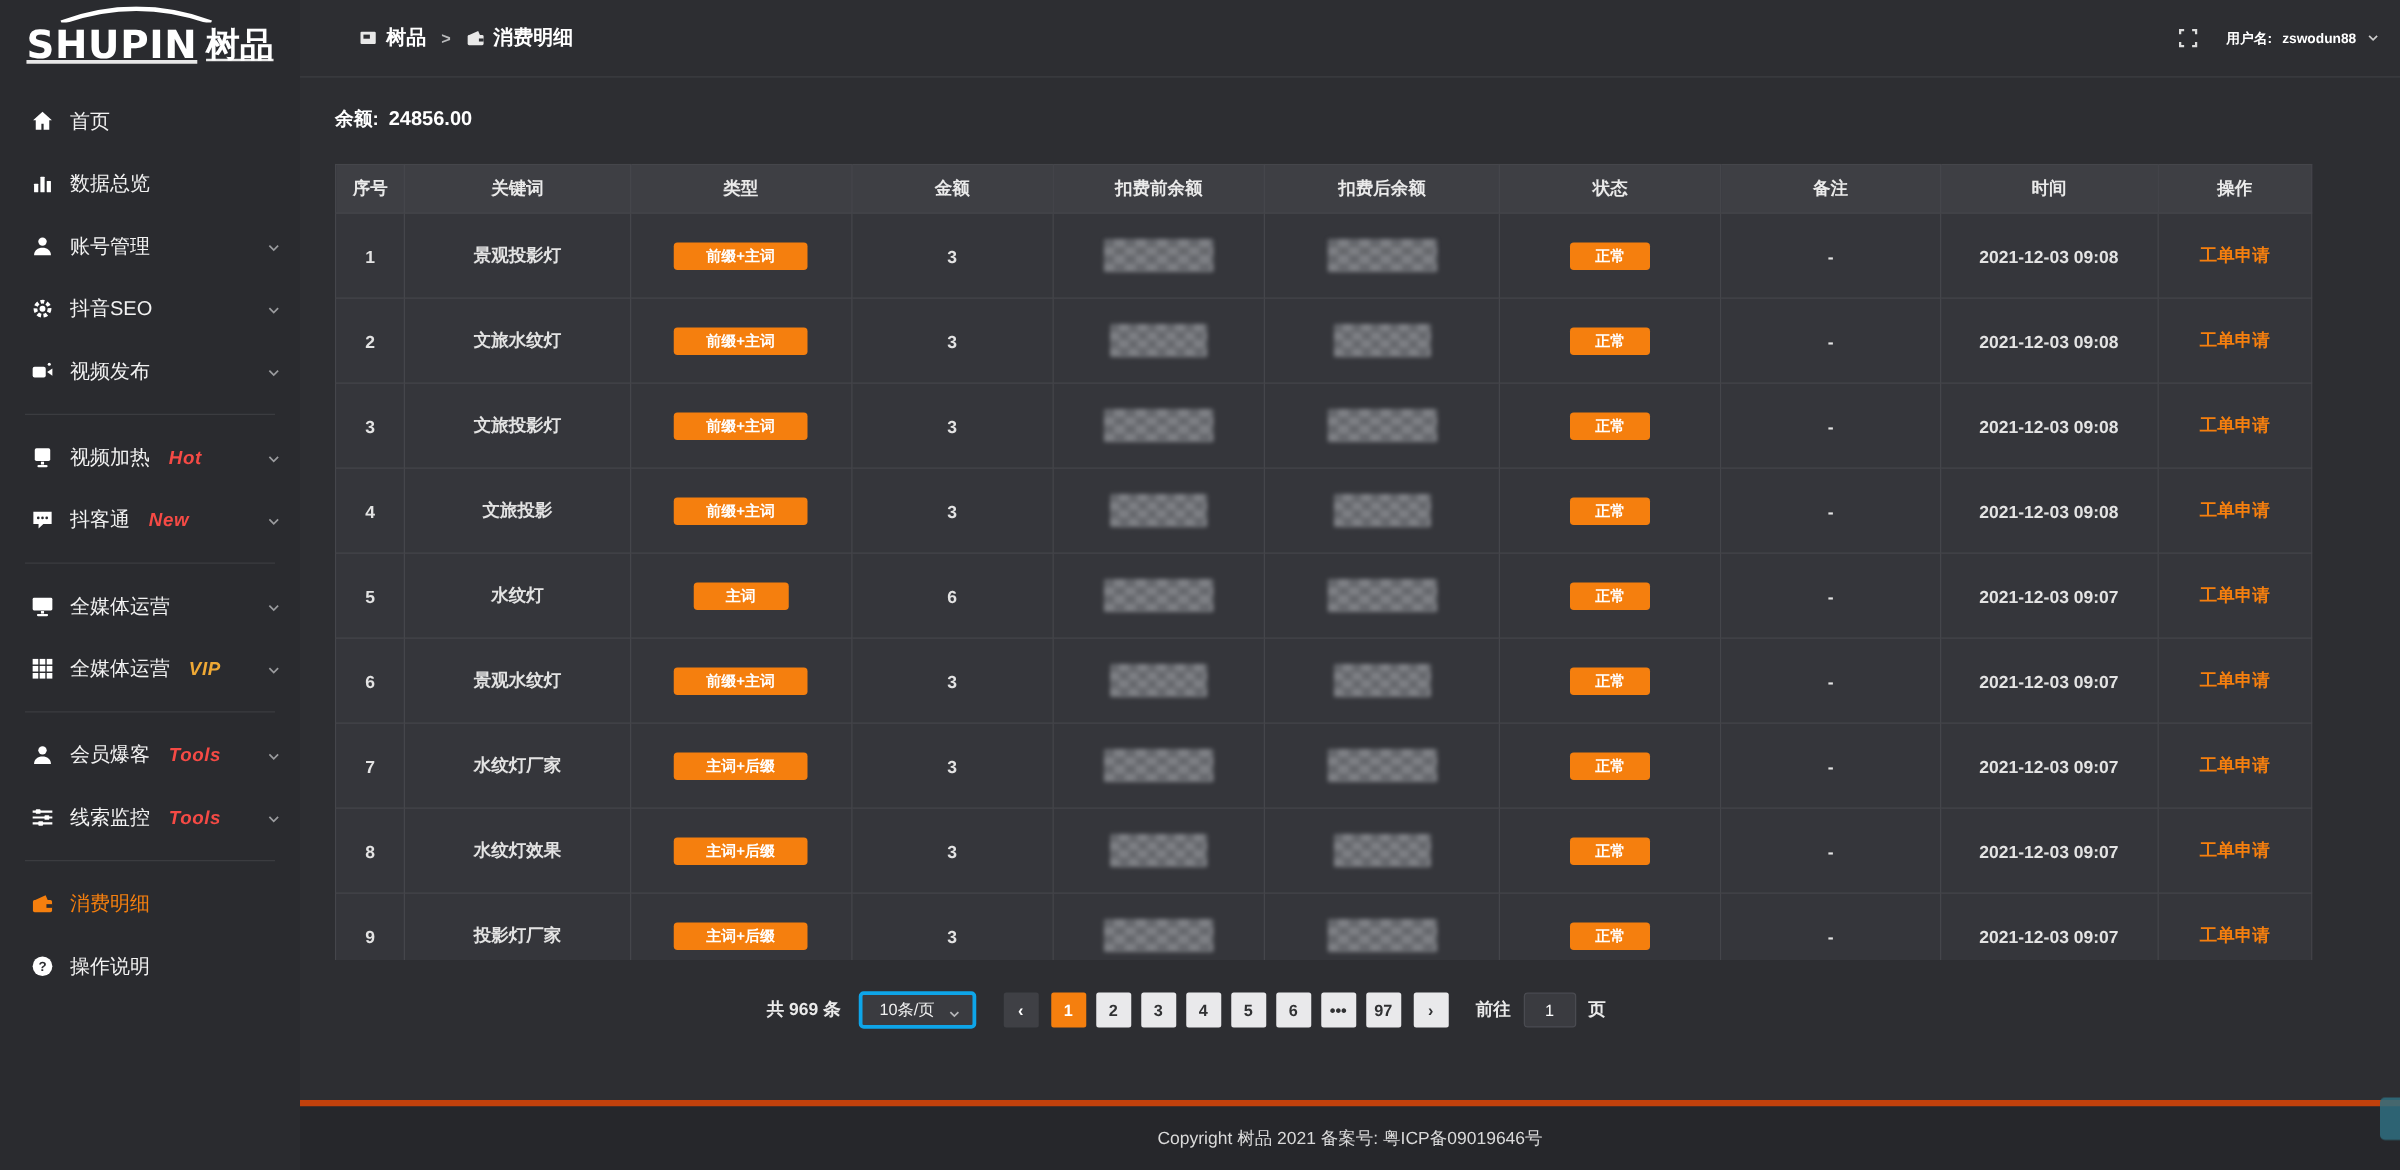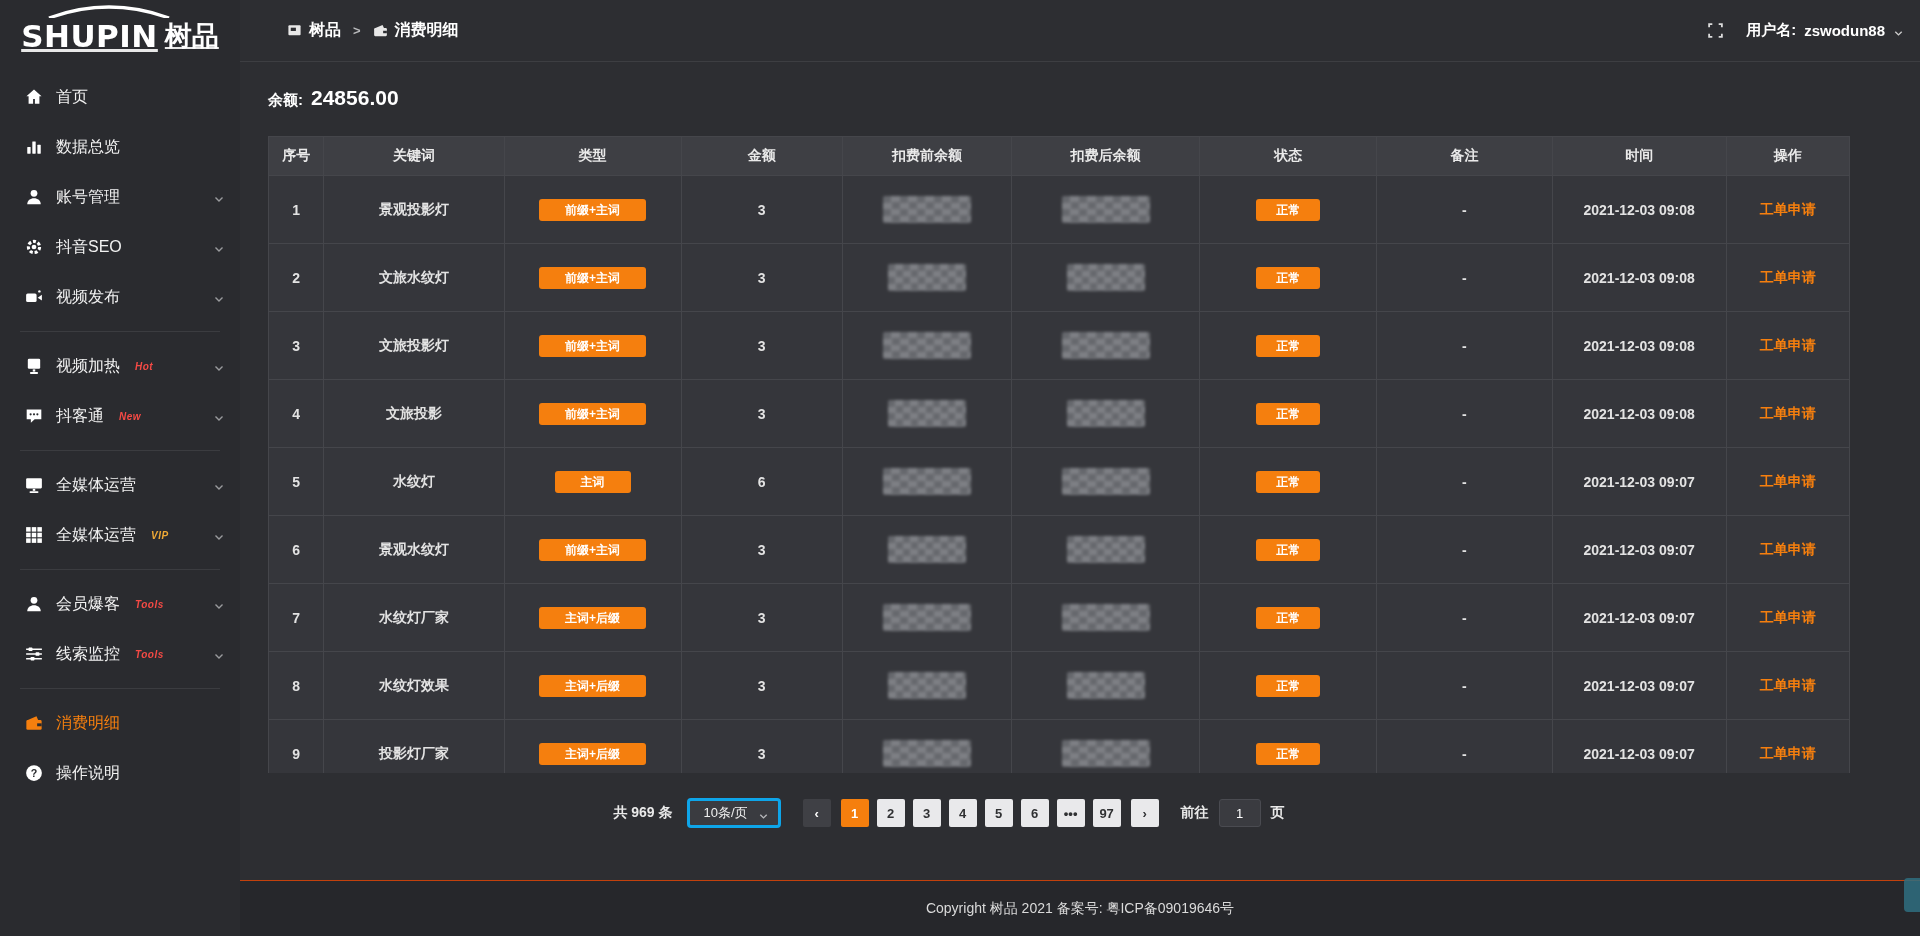--- a/index.html
+++ b/index.html
@@ -15,47 +15,47 @@
   .sidebar { width: 240px; flex: none; background: #2a2b2f; height: 100%; }
   .logo { height: 64px; position: relative; display: flex; align-items: flex-end; justify-content: center; gap: 7px; padding-bottom: 10px; text-decoration: underline; }
   .logo-arc { position: absolute; top: 5px; left: 46px; }
   .logo-en { font-size: 31px; font-weight: 800; color: #fff; letter-spacing: 0.5px; font-family: "DejaVu Sans", sans-serif; }
   .logo-cn { font-size: 27px; font-weight: 800; color: #fff; }
   .nav { padding-top: 8px; }
   .nav-item { height: 50px; display: flex; align-items: center; padding: 0 15px 0 25px; cursor: pointer; }
   .nav-item .icon { width: 18px; height: 18px; margin-right: 13px; color: #ffffff; flex: none; }
   .nav-item .icon svg { width: 100%; height: 100%; fill: currentColor; }
   .nav-item .label { font-size: 16px; color: #f2f2f2; white-space: nowrap; }
-  .nav-item .tag { margin-left: 15px; font-size: 10px; font-style: italic; font-weight: bold; letter-spacing: .5px; }
+  .nav-item .tag { margin-left: 15px; font-size: 15px; font-style: italic; font-weight: bold; letter-spacing: .5px; }
   .tag.red  { color: #f54a45; }
   .tag.gold { color: #efa935; }
   .nav-item .chev { margin-left: auto; width: 12px; height: 12px; color: #9a9b9e; }
   .nav-item .chev svg { width: 100%; height: 100%; }
   .nav-item.active .label { color: #f57f0e; }
   .nav-item.active .icon  { color: #f57f0e; }
   .nav-divider { height: 1px; background: #3b3c40; margin: 9px 20px; }
 
   
   .main { flex: 1; display: flex; flex-direction: column; min-width: 0; background: #2d2e32; }
   .topbar { height: 62px; flex: none; display: flex; align-items: center; padding: 0 16px 0 47px; border-bottom: 1px solid #3d3e42; }
   .crumb { display: flex; align-items: center; font-size: 16px; color: #ffffff; font-weight: bold; }
   .crumb .cicon { width: 15px; height: 15px; margin-right: 7px; color: #e8e8e8; }
   .crumb .cicon svg { width: 100%; height: 100%; fill: currentColor; }
   .crumb-sep { margin: 0 12px; color: #b9babc; font-size: 13px; font-weight: bold; }
   .topbar-right { margin-left: auto; display: flex; align-items: center; }
   .fs-icon { width: 17px; height: 17px; color: #dcdcdc; margin-right: 22px; cursor: pointer; }
   .fs-icon svg { width: 100%; height: 100%; }
-  .user-text { font-size: 15px; font-weight: bold; color: #ffffff; cursor: pointer; display: flex; align-items: center; gap: 8px; }
+  .user-text { font-size: 11px; font-weight: bold; color: #ffffff; cursor: pointer; display: flex; align-items: center; gap: 8px; }
   .user-text .chev { width: 11px; height: 11px; color: #cccccc; }
   .user-text .chev svg { width: 100%; height: 100%; }
 
   
   .content { flex: 1; padding: 24px 70px 0 28px; }
   .balance { font-size: 15px; font-weight: bold; color: #ffffff; margin-bottom: 26px; }
-  .balance .bal-value { margin-left: 8px; font-size: 21px; }
+  .balance .bal-value { margin-left: 8px; font-size: 16px; }
 
   .table-wrap { height: 637px; overflow: hidden; }
   table { width: 100%; border-collapse: collapse; table-layout: fixed; }
   th, td { border: 1px solid #45464b; text-align: center; }
   th { background: #3e3f44; height: 39px; font-size: 14px; font-weight: bold; color: #eaeaea; }
   td { background: #35363b; height: 68px; font-size: 14px; font-weight: 600; color: #e3e3e3; }
   .badge { display: inline-block; background: #f57f0e; color: #fff; font-size: 12px; font-weight: 600; padding: 5px 26px; border-radius: 3px; line-height: 1; }
   .badge.status { padding: 5px 20px; }
   .mosaic { width: 88px; height: 27px; margin: 0 auto; border-radius: 2px; opacity: .92;
             background: repeating-conic-gradient(#85878c 0% 25%, #6b6d72 0% 50%) 0 0 / 17px 13px;
@@ -75,21 +75,21 @@
           font-size: 13px; font-weight: bold; cursor: pointer; font-family: inherit; padding: 0 5px; }
   .pbtn.prev { background: #3f4045; color: #ffffff; margin-right: 2px; }
   .pbtn.page { background: #e9e9eb; color: #303133; }
   .pbtn.page.active { background: #f57f0e; color: #ffffff; }
   .pbtn.next { background: #e9e9eb; color: #303133; margin-left: 2px; }
   .pg-goto { display: flex; align-items: center; gap: 10px; margin-left: 14px; font-weight: 600; }
   .pg-goto input { width: 42px; height: 28px; background: #3a3b40; border: 1px solid #4a4b51; border-radius: 3px;
                    color: #fff; text-align: center; font-size: 13px; font-family: inherit; }
 
   
-  .footer { height: 56px; flex: none; background: #26272b; border-top: 1px solid #c2410c;
+  .footer { height: 56px; flex: none; background: #26272b; border-top: 5px solid #c2410c;
             display: flex; align-items: center; justify-content: center; font-size: 14px; color: #dadada; }
 
   .float-widget { position: fixed; right: 0; bottom: 24px; width: 16px; height: 34px;
                   background: #2f6f80; border-radius: 4px 0 0 4px; opacity: .85; cursor: pointer; }
 </style>
 </head>
 <body>
 
 <div class="app">
 

